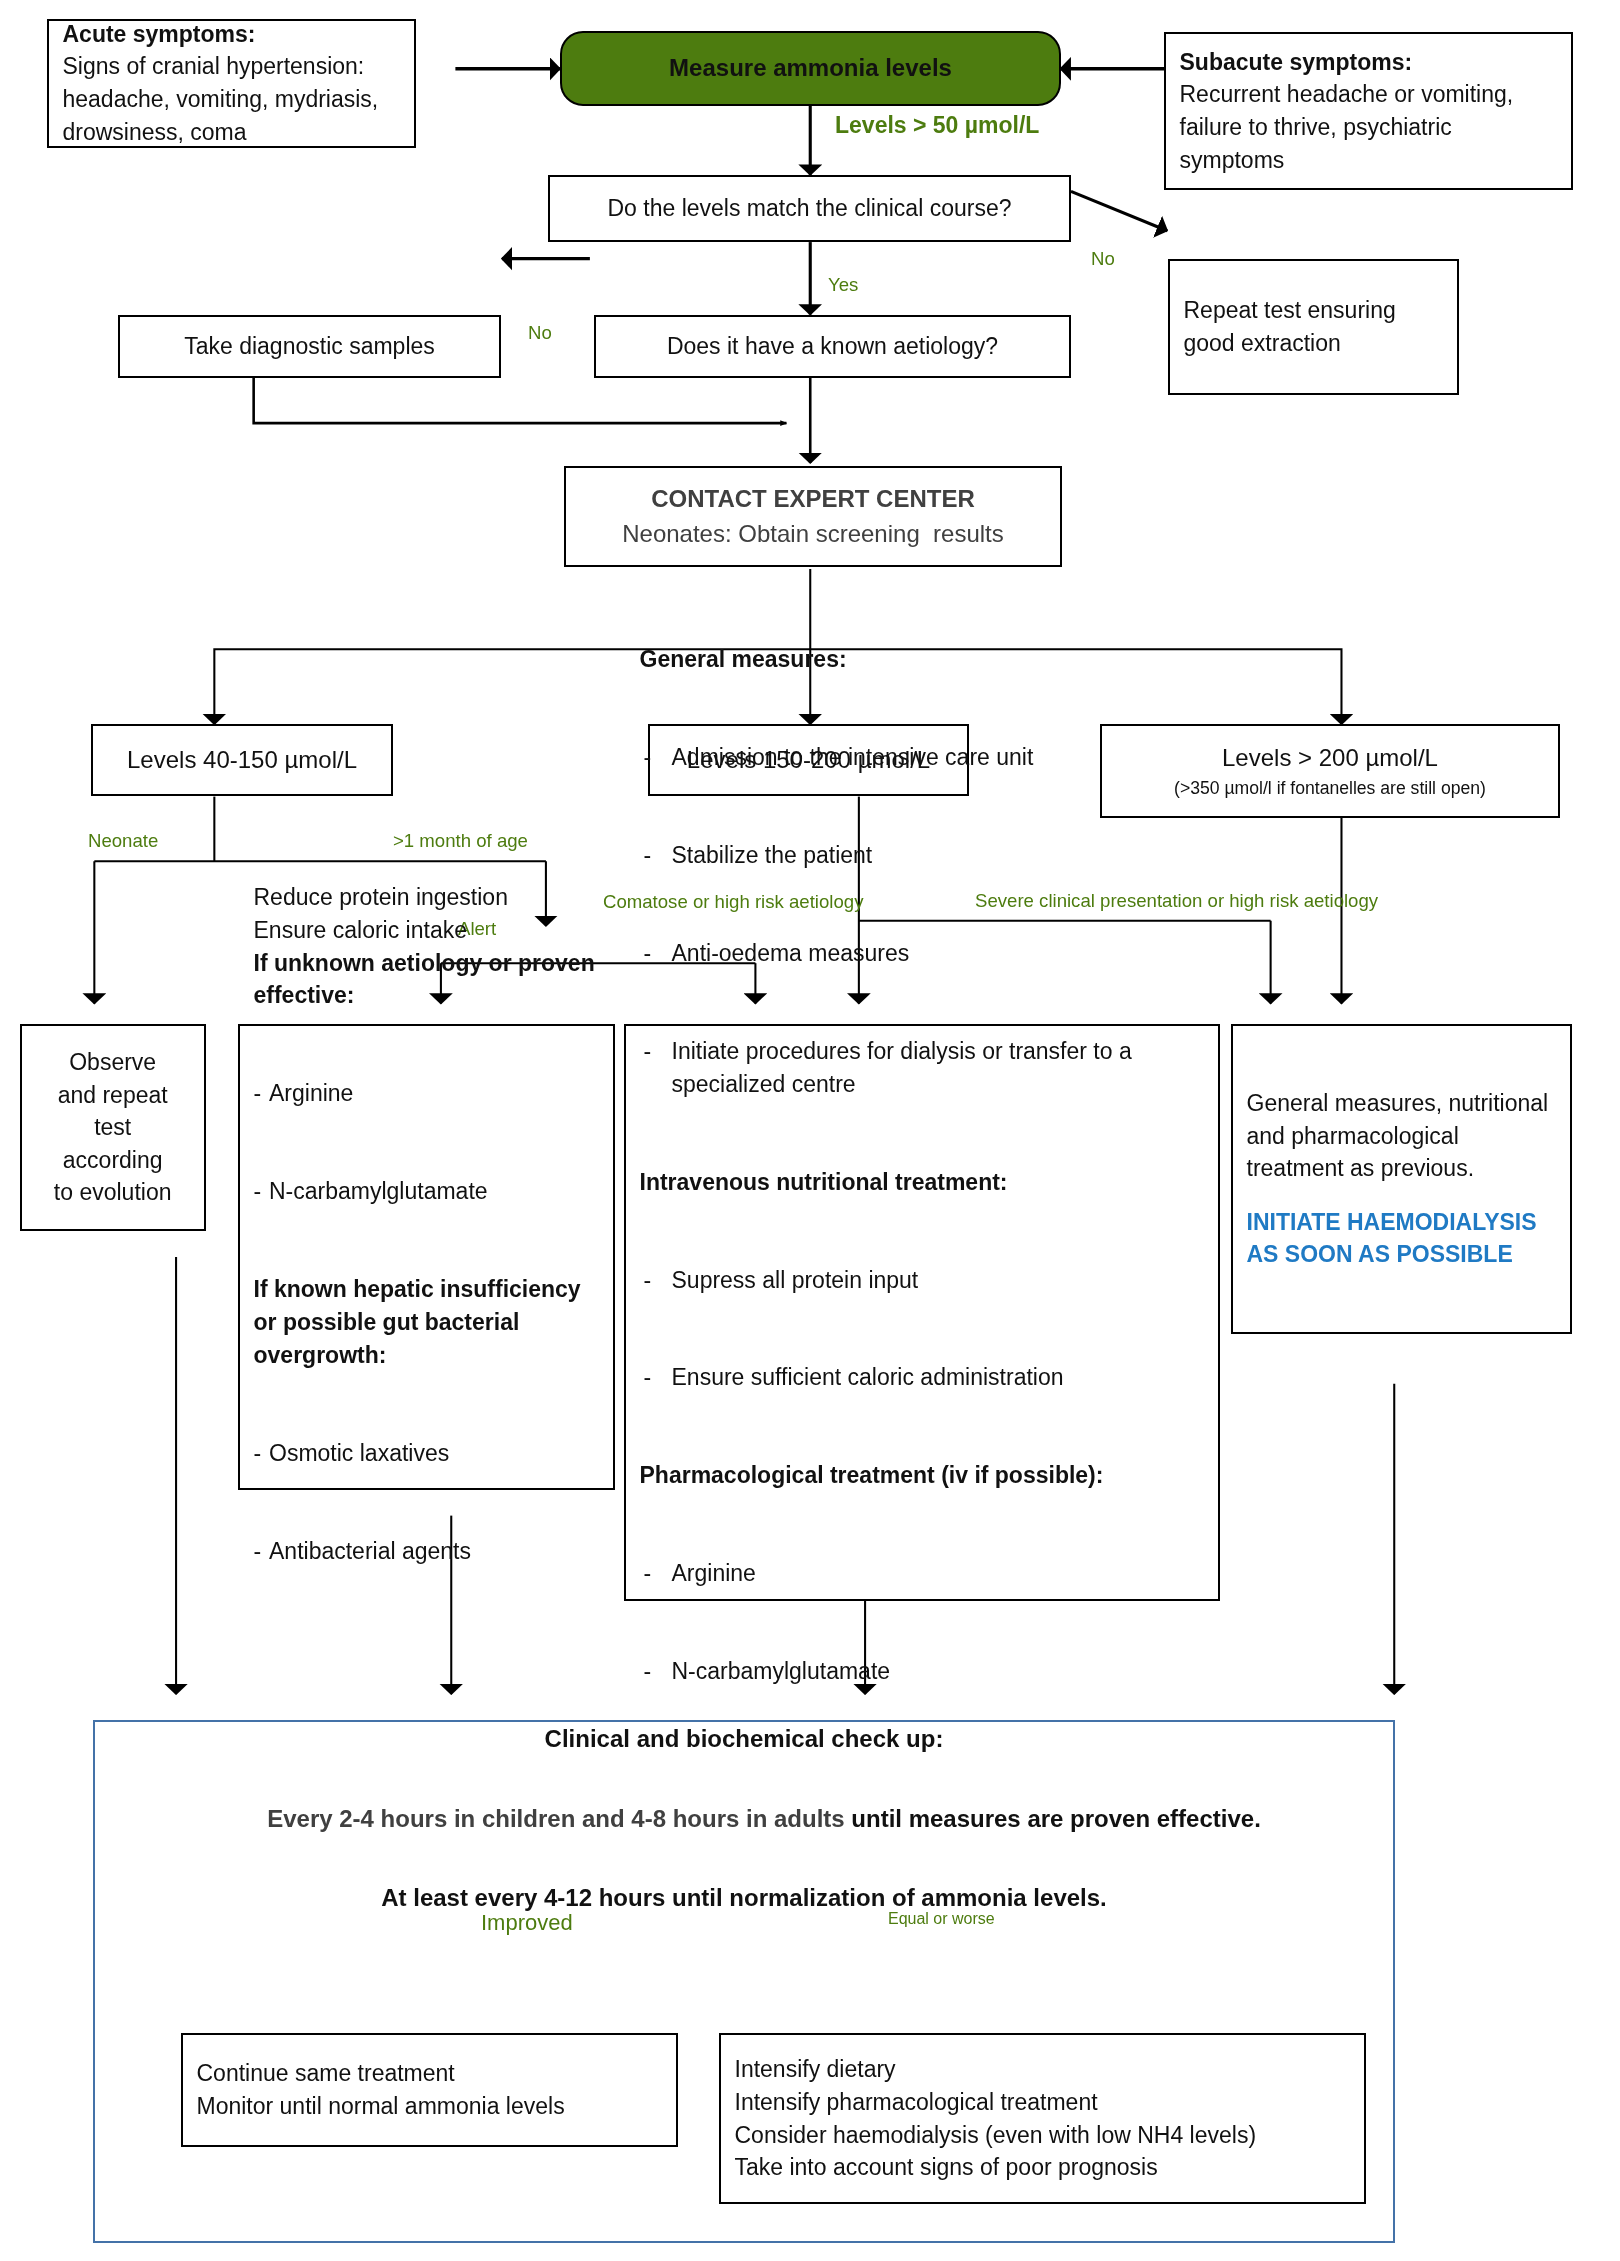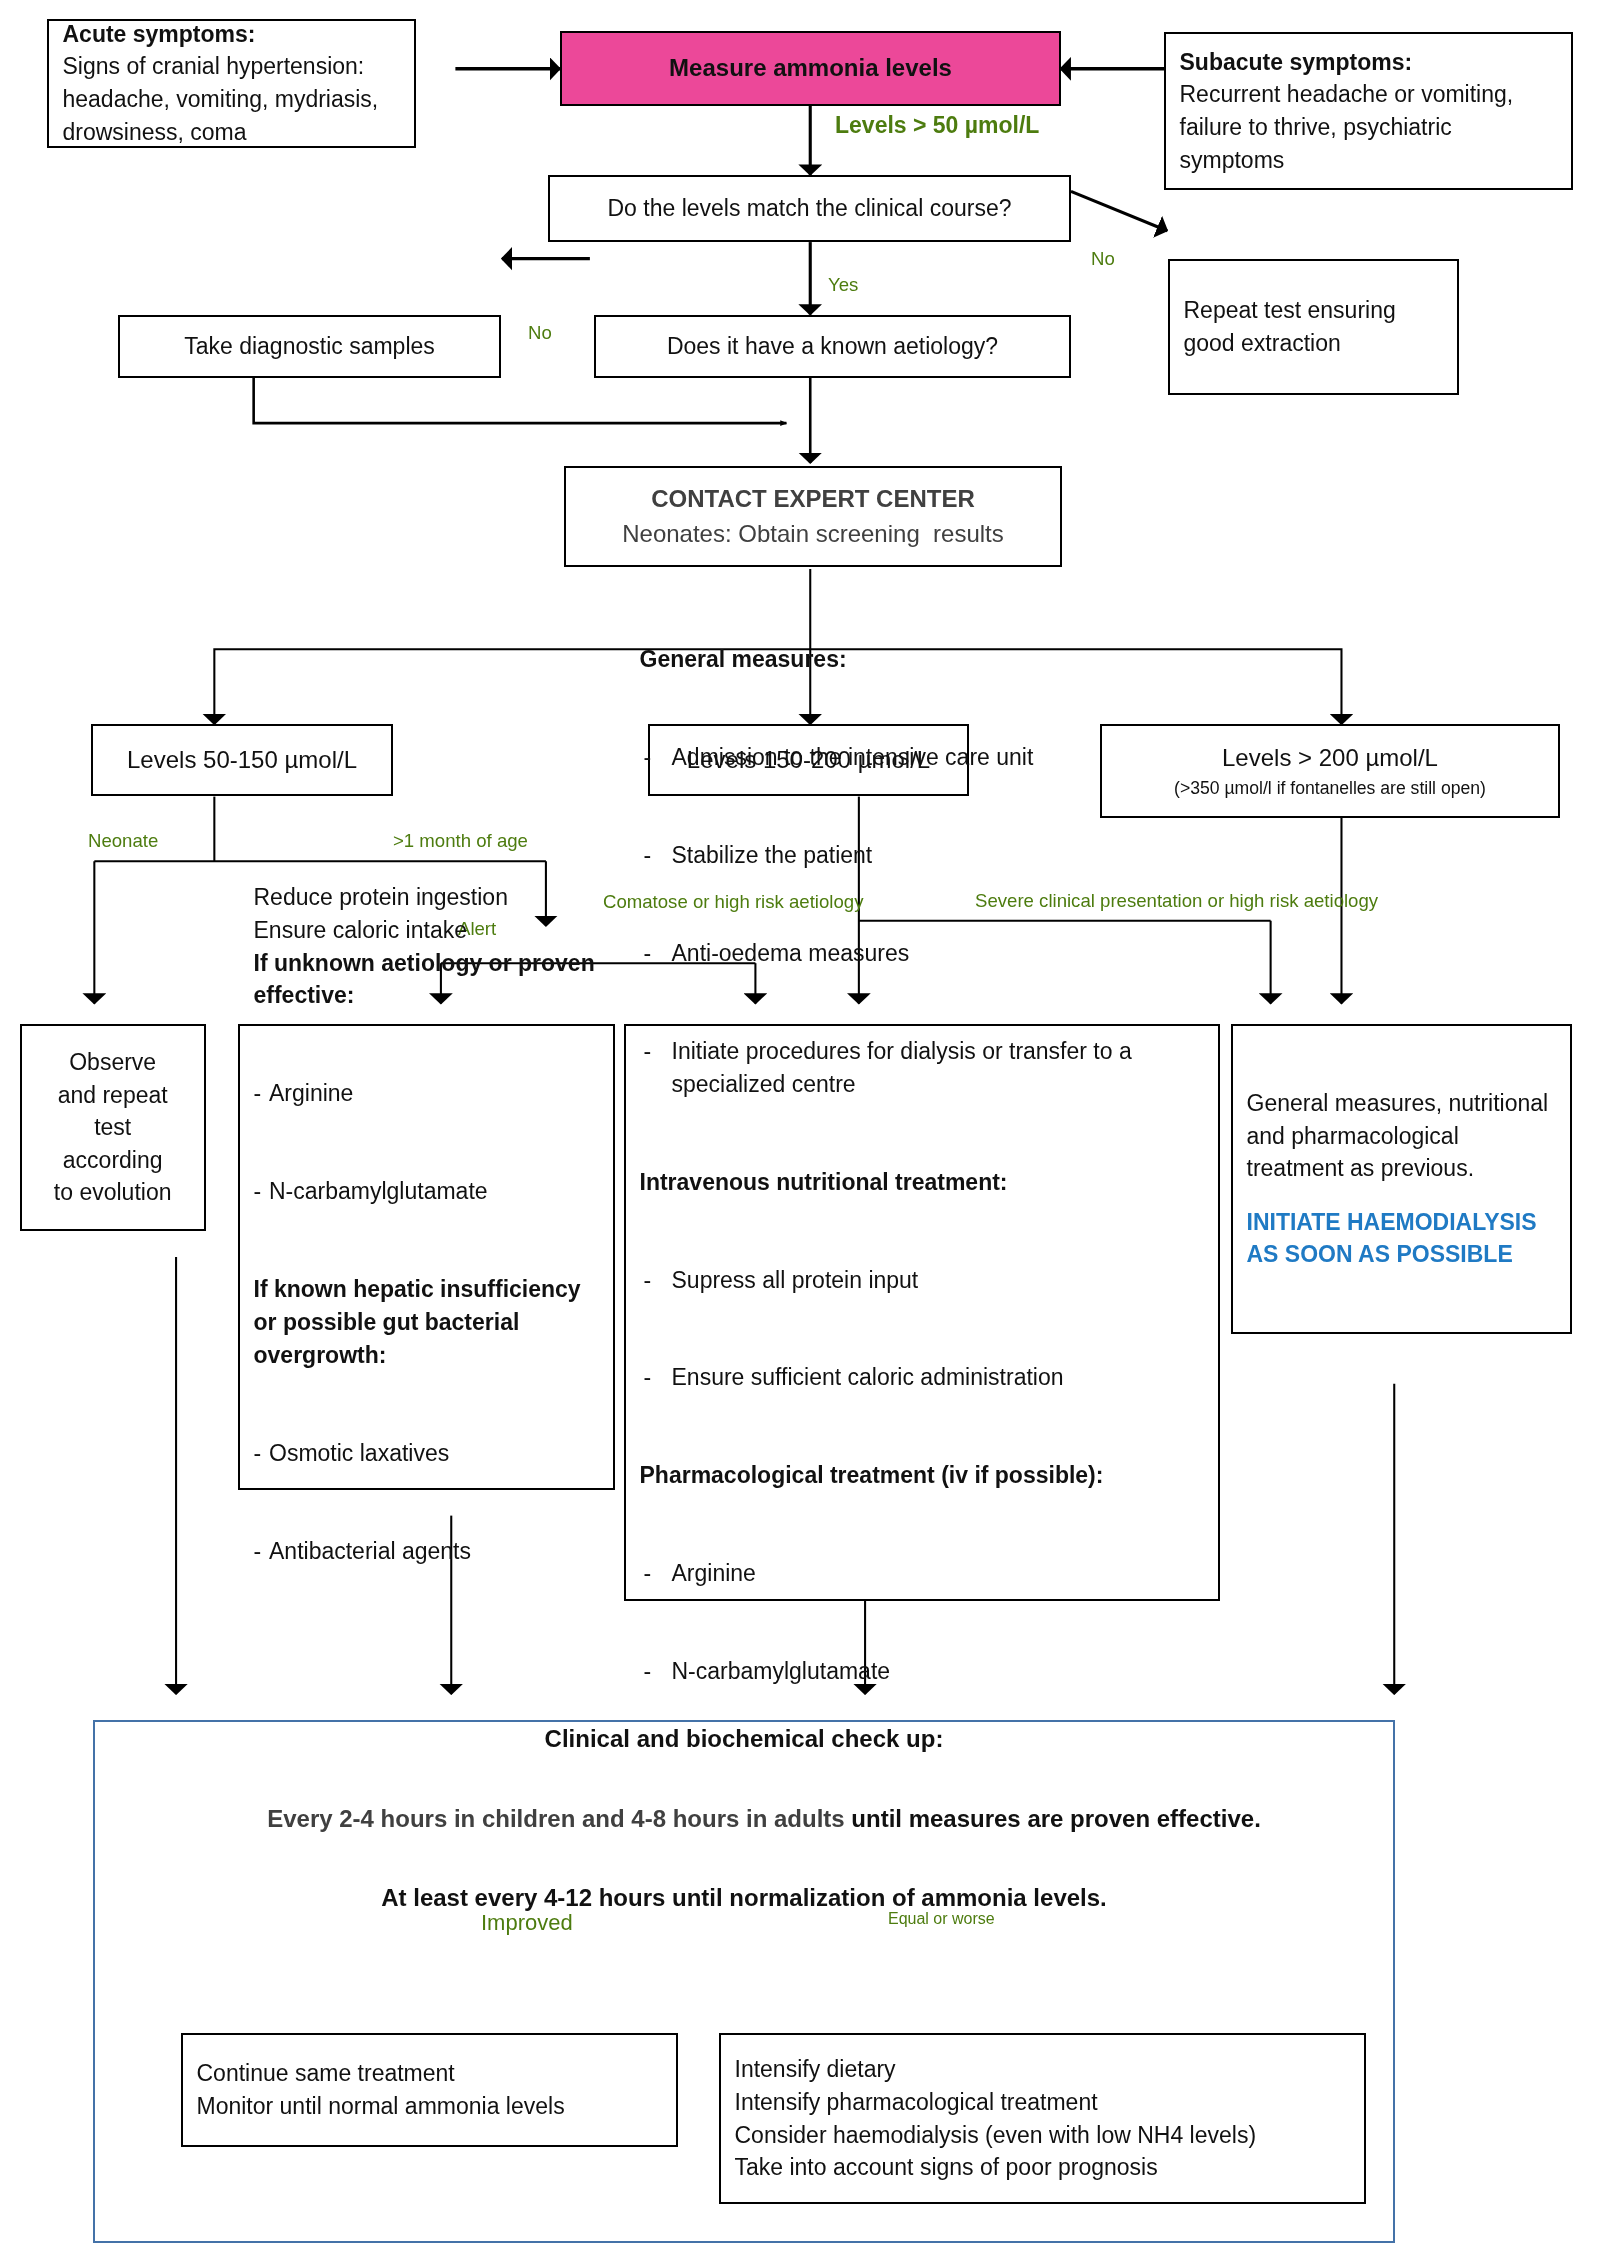--- a/index.html
+++ b/index.html
@@ -5,21 +5,21 @@
 <style>
   html,body{margin:0;padding:0;background:#ffffff;}
   body{font-family:"Liberation Sans", sans-serif;}
   #canvas{position:relative;width:1621px;height:2261px;background:#fff;overflow:hidden;}
 
   .box{position:absolute;box-sizing:border-box;border:2.6px solid #000;background:#fff;
        display:flex;flex-direction:column;justify-content:center;}
   .box.pad{padding:7.2px 13.5px;}
   .center{text-align:center;align-items:center;}
   .left{text-align:left;align-items:flex-start;}
-  .shaded{background:#ec4899;}
+  .shaded{background:#4d7c0f;border-radius:23px;}
   .thinb{border-width:2.1px;}
   .blueb{border:2.6px solid #4472a8;}
 
   .t{line-height:1.42;color:#111;white-space:pre-wrap;}
   .s44{font-size:23px;}
   .s46{font-size:24px;}
   .s34{font-size:17.6px;}
   .b{font-weight:bold;}
   .red{color:#404040;}
   .blue{color:#1f7ac4;}
@@ -140,21 +140,21 @@
   <div class="box center" style="left:118px;top:315px;width:383px;height:63px;">
     <div class="t s44">Take diagnostic samples</div>
   </div>
 
   <div class="box center" style="left:564px;top:466px;width:498px;height:101px;">
     <div class="t s46 b red">CONTACT EXPERT CENTER</div>
     <div class="t s46 red">Neonates: Obtain screening  results</div>
   </div>
 
   <div class="box center" style="left:91px;top:724px;width:302px;height:72px;">
-    <div class="t s46">Levels 50-150 µmol/L</div>
+    <div class="t s46">Levels 40-150 µmol/L</div>
   </div>
 
   <div class="box center" style="left:648px;top:724px;width:321px;height:72px;">
     <div class="t s46">Levels 150-200 µmol/L</div>
   </div>
 
   <div class="box center" style="left:1100px;top:724px;width:460px;height:94px;">
     <div class="t s46">Levels &gt; 200 µmol/L</div>
     <div class="t s34">(&gt;350 µmol/l if fontanelles are still open)</div>
   </div>

